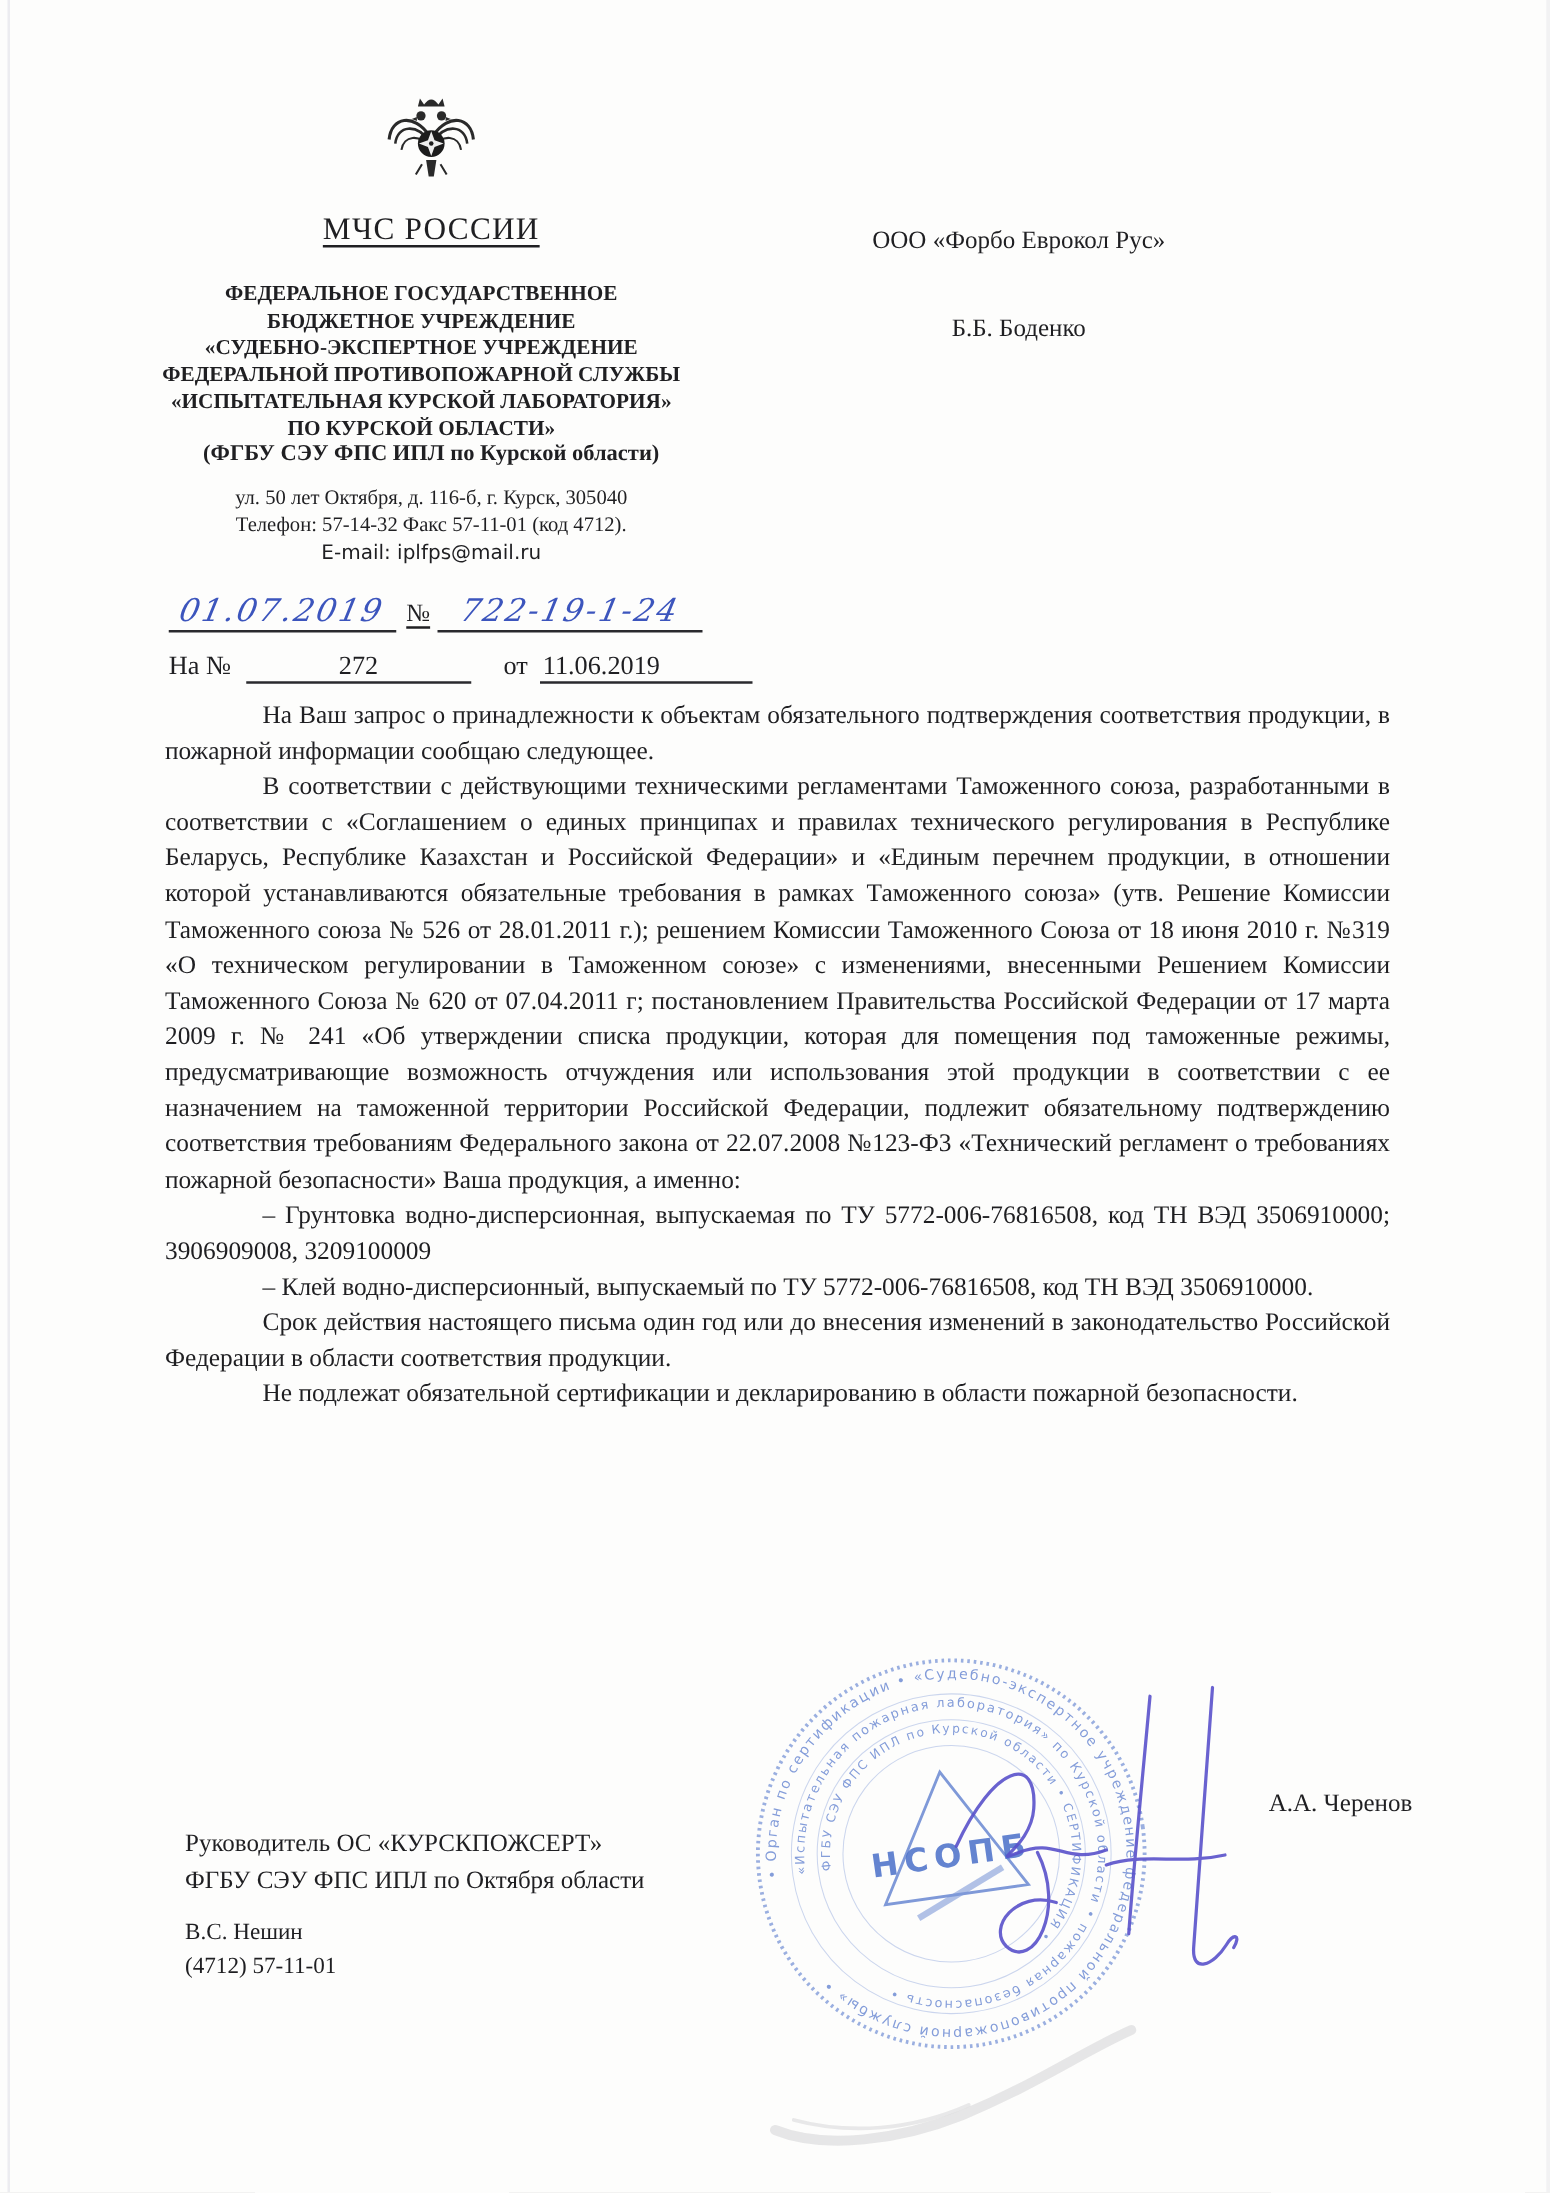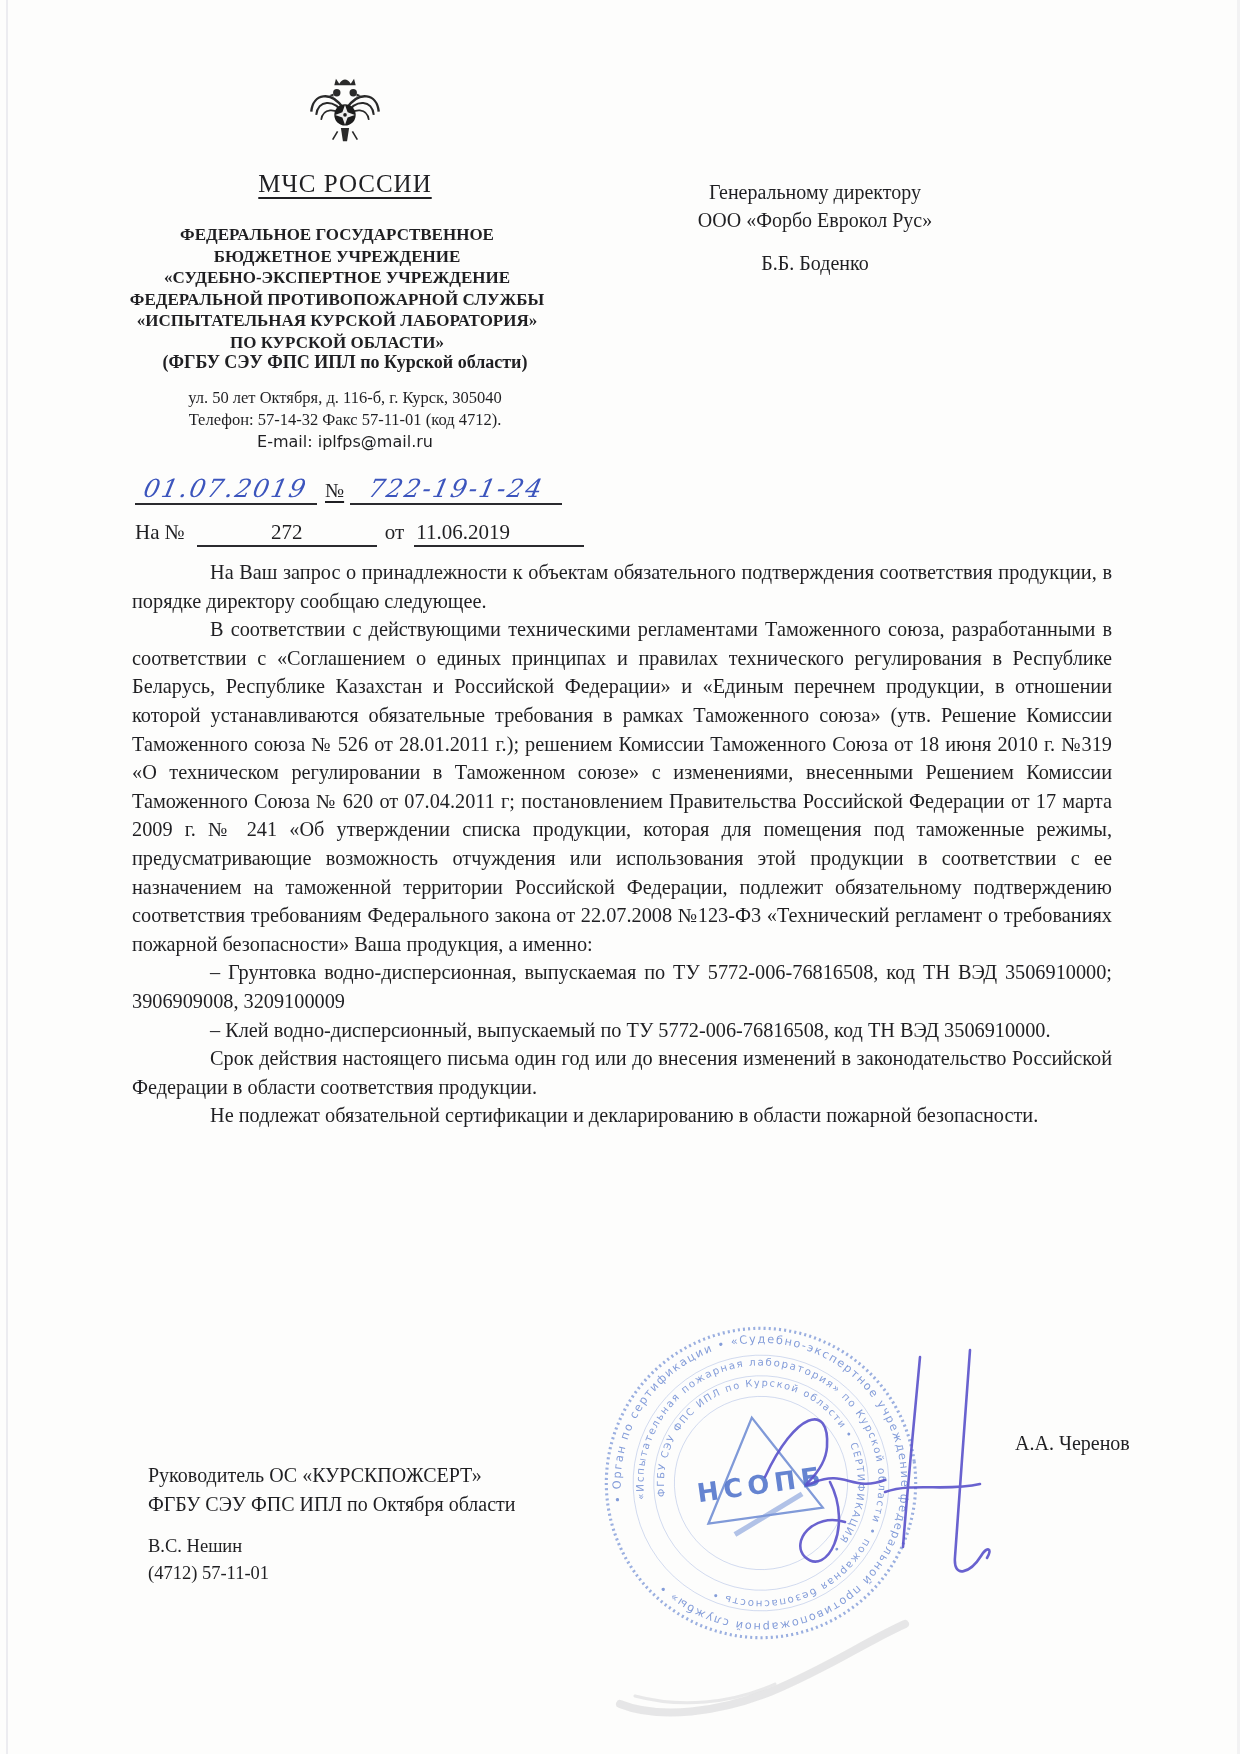--- a/index.html
+++ b/index.html
@@ -47,21 +47,21 @@
   .hand{
     font-family:"DejaVu Serif", serif;font-style:italic;
     color:#3c55bd;letter-spacing:2px;display:inline-block;
     transform:skewX(-12deg);
   }
   .hw-date{width:182px;text-align:center;font-size:25px;padding-bottom:0;}
   .hw-num{width:212px;text-align:center;font-size:25px;}
   .no-sign{display:inline-block;margin:0 6px 0 8px;text-decoration:underline;text-underline-offset:4px;}
   .reply-num{width:180px;text-align:center;margin-left:12px;}
   .reply-date{width:168px;text-align:left;margin-left:10px;padding-left:2px;}
-  .from-label{margin-left:8px;}
+  .from-label{margin-left:26px;}
 
   
   .body-text{
     position:absolute;left:132px;top:558px;width:980px;
     font-size:20.3px;line-height:28.6px;text-align:justify;
   }
   .body-text p{margin:0;text-indent:78px;}
 
   
   .sig-left{position:absolute;left:148px;top:1414px;width:520px;font-size:20px;line-height:29px;margin-top:47px;}
@@ -116,35 +116,34 @@
     <div>ФЕДЕРАЛЬНОЙ ПРОТИВОПОЖАРНОЙ СЛУЖБЫ</div>
     <div>«ИСПЫТАТЕЛЬНАЯ КУРСКОЙ ЛАБОРАТОРИЯ»</div>
     <div>ПО КУРСКОЙ ОБЛАСТИ»</div>
   </div>
   <div class="org-short">(ФГБУ СЭУ ФПС ИПЛ по Курской области)</div>
   <div class="addr1">ул. 50 лет Октября, д. 116-б, г. Курск, 305040</div>
   <div class="addr2">Телефон: 57-14-32 Факс 57-11-01 (код 4712).</div>
   <div class="addr3">E-mail: iplfps@mail.ru</div>
 
   <div class="addressee">
-    <div>Генеральному директору</div>
     <div>ООО «Форбо Еврокол Рус»</div>
   </div>
   <div class="addressee-name">Б.Б. Боденко</div>
 
   <div class="ref1">
     <span class="u hw-date"><span class="hand">01.07.2019</span></span><span class="no-sign">№</span><span class="u hw-num"><span class="hand">722-19-1-24</span></span>
   </div>
 
   <div class="ref2">
     <span>На №</span><span class="u reply-num">272</span><span class="from-label">от</span><span class="u reply-date">11.06.2019</span>
   </div>
 
   <main class="body-text">
-    <p>На Ваш запрос о принадлежности к объектам обязательного подтверждения соответствия продукции, в порядке директору сообщаю следующее.</p>
+    <p>На Ваш запрос о принадлежности к объектам обязательного подтверждения соответствия продукции, в пожарной информации сообщаю следующее.</p>
     <p>В соответствии с действующими техническими регламентами Таможенного союза, разработанными в соответствии с «Соглашением о единых принципах и правилах технического регулирования в Республике Беларусь, Республике Казахстан и Российской Федерации» и «Единым перечнем продукции, в отношении которой устанавливаются обязательные требования в рамках Таможенного союза» (утв. Решение Комиссии Таможенного союза № 526 от 28.01.2011 г.); решением Комиссии Таможенного Союза от 18 июня 2010 г. №319 «О техническом регулировании в Таможенном союзе» с изменениями, внесенными Решением Комиссии Таможенного Союза № 620 от 07.04.2011 г; постановлением Правительства Российской Федерации от 17 марта 2009 г. № 241 «Об утверждении списка продукции, которая для помещения под таможенные режимы, предусматривающие возможность отчуждения или использования этой продукции в соответствии с ее назначением на таможенной территории Российской Федерации, подлежит обязательному подтверждению соответствия требованиям Федерального закона от 22.07.2008 №123-Ф3 «Технический регламент о требованиях пожарной безопасности» Ваша продукция, а именно:</p>
     <p>– Грунтовка водно-дисперсионная, выпускаемая по ТУ 5772-006-76816508, код ТН ВЭД 3506910000; 3906909008, 3209100009</p>
     <p>– Клей водно-дисперсионный, выпускаемый по ТУ 5772-006-76816508, код ТН ВЭД 3506910000.</p>
     <p>Срок действия настоящего письма один год или до внесения изменений в законодательство Российской Федерации в области соответствия продукции.</p>
     <p>Не подлежат обязательной сертификации и декларированию в области пожарной безопасности.</p>
   </main>
 
   <div class="sig-left">
     <div>Руководитель ОС «КУРСКПОЖСЕРТ»</div>
     <div>ФГБУ СЭУ ФПС ИПЛ по Октября области</div>

